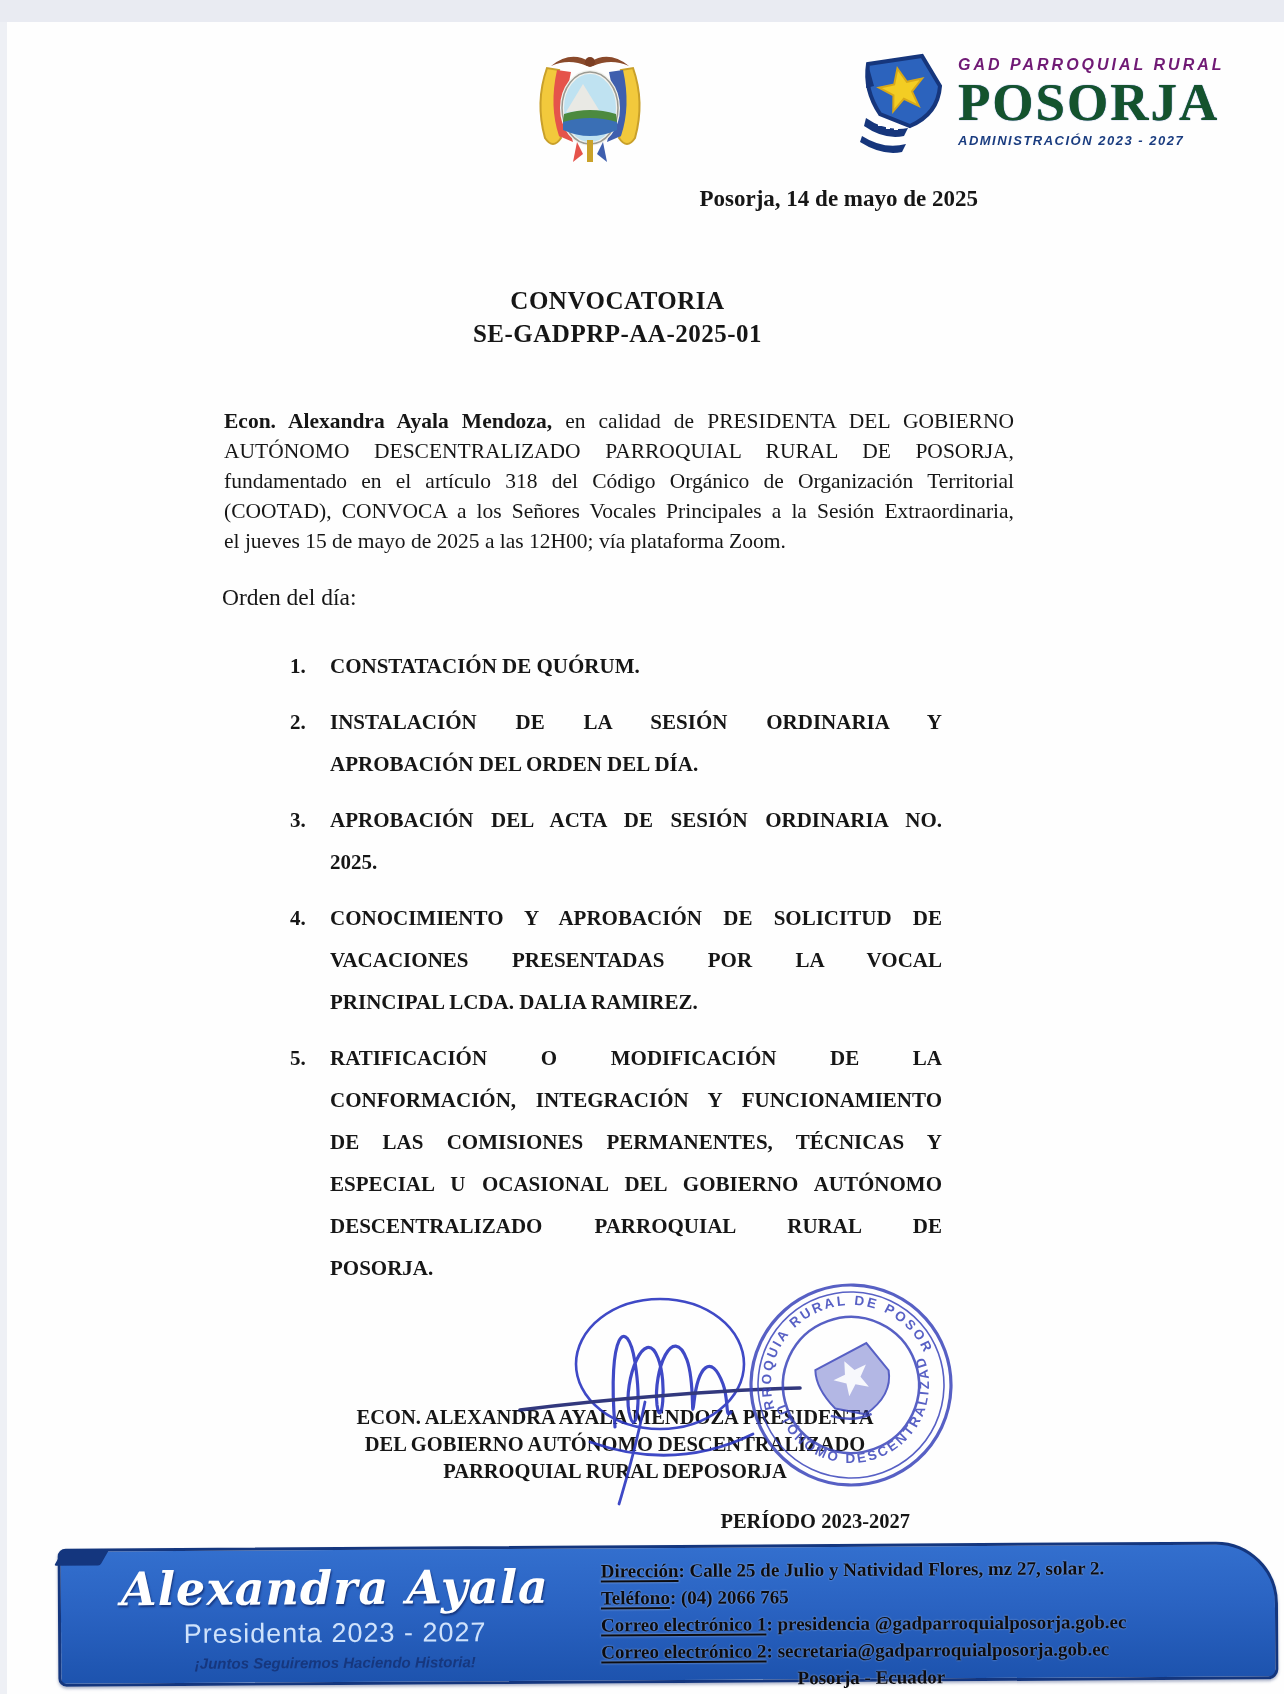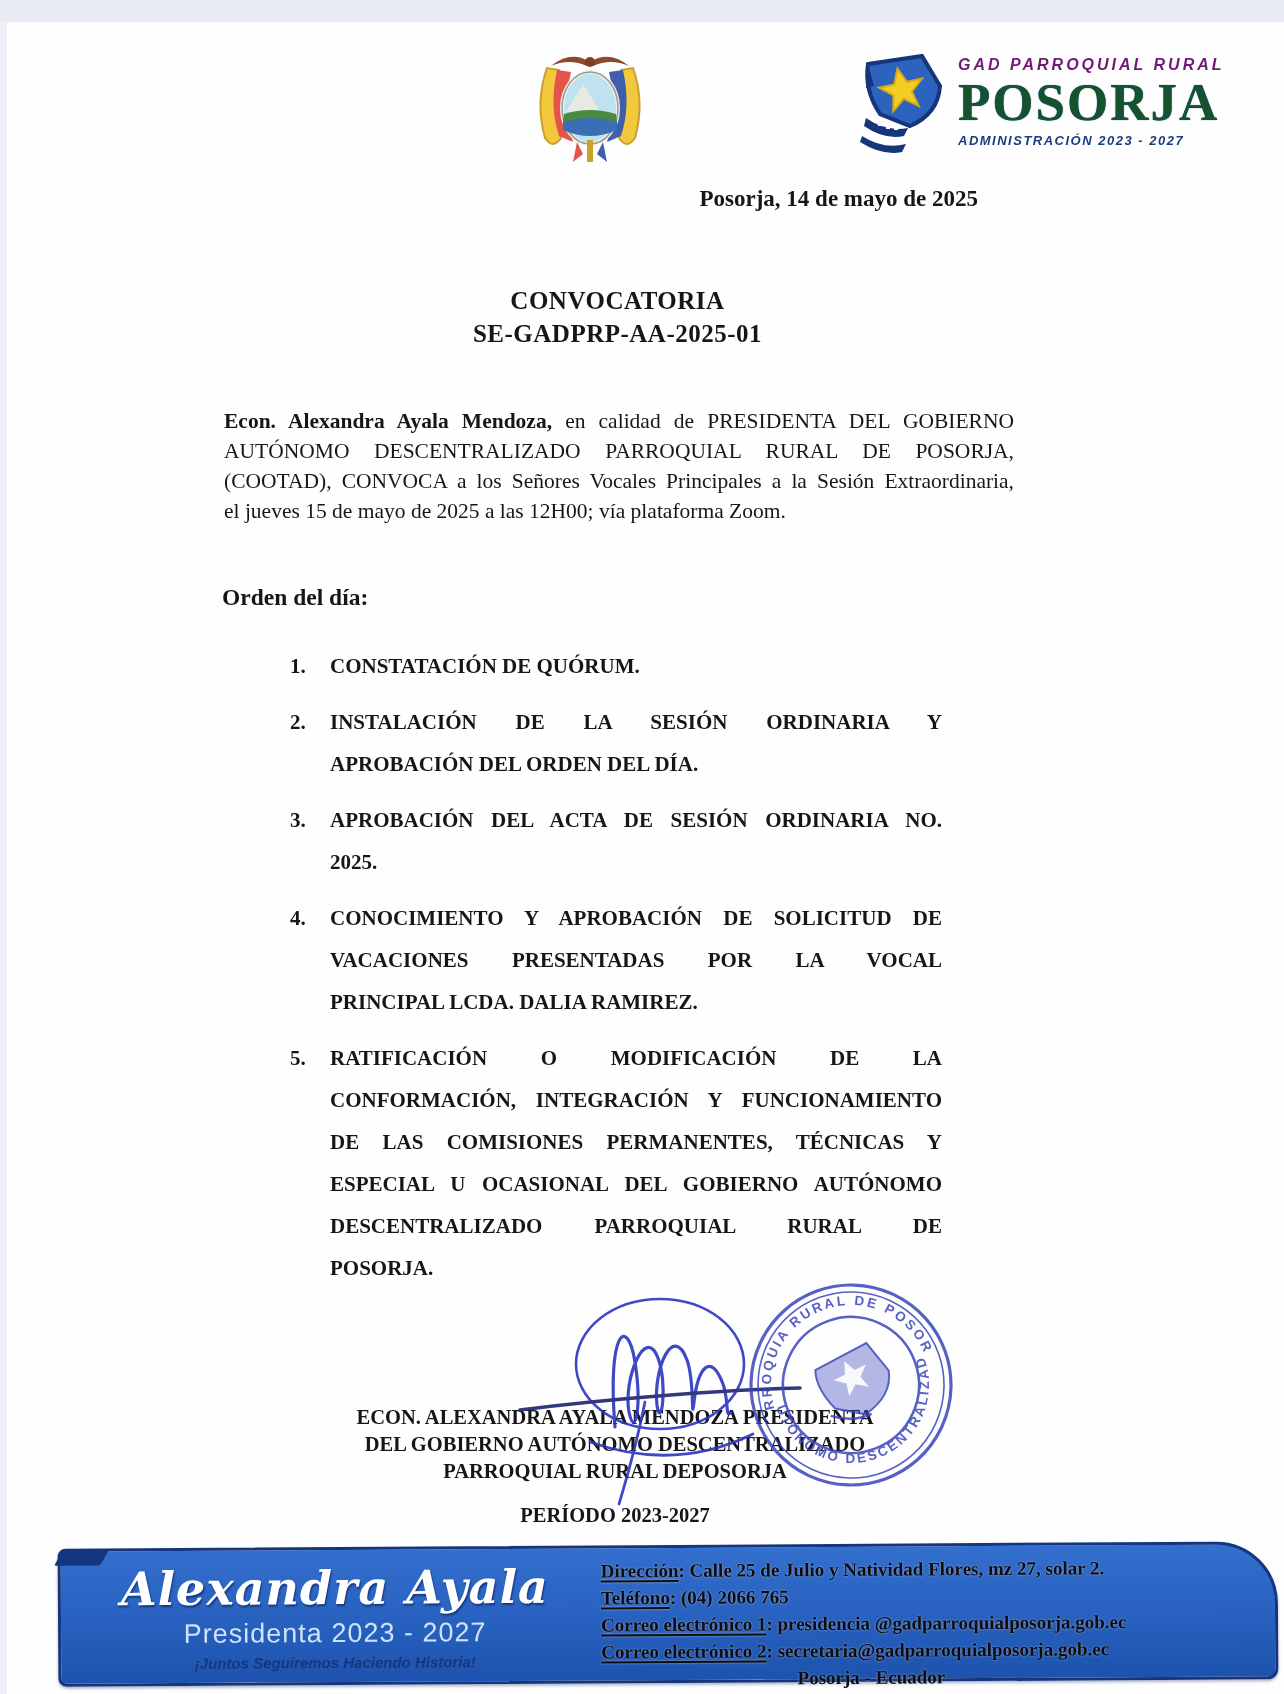--- a/index.html
+++ b/index.html
@@ -27,30 +27,30 @@
 
   .date-line{position:absolute;left:640px;top:186px;width:338px;text-align:right;
     font-size:23px;font-weight:bold;font-weight:600;}
   .title-block{position:absolute;left:230px;top:284px;width:775px;text-align:center;
     font-weight:bold;font-size:25px;line-height:33px;letter-spacing:.5px;}
 
   .intro{position:absolute;left:224px;top:406px;width:790px;font-size:21.5px;line-height:30px;}
   .para-line{white-space:normal;}
   .jl{text-align:justify;text-align-last:justify;}
 
-  .orden-heading{position:absolute;left:222px;top:584px;font-size:23.5px;font-weight:bold;}
+  .orden-heading{position:absolute;left:222px;top:584px;font-size:23.5px;font-weight:normal;}
 
   .agenda{position:absolute;left:290px;top:645px;width:652px;}
   .agenda-item{display:flex;margin-bottom:14px;font-weight:bold;font-size:21px;line-height:42px;}
   .agenda-num{width:40px;flex:0 0 40px;}
   .agenda-text{flex:1;}
 
   .sig-block{position:absolute;left:320px;top:1404px;width:590px;text-align:center;
     font-weight:bold;font-size:20.5px;line-height:27px;}
-  .sig-period{margin-top:17px;}
+  .sig-period{margin-top:23px;text-align:right;}
 
   .signature-svg{position:absolute;left:495px;top:1262px;width:330px;height:245px;pointer-events:none;}
   .stamp-svg{position:absolute;left:744px;top:1278px;width:214px;height:214px;pointer-events:none;opacity:.85;}
 
   
   .banner{position:absolute;left:58px;top:1545px;width:1214px;height:132px;
     border-radius:8px 62px 10px 8px;border:3px solid #14367e;
     background:linear-gradient(180deg,#336fce 0%, #2a63c2 45%, #1d53ae 100%);
     transform:rotate(-.35deg);box-shadow:0 2px 3px rgba(30,50,110,.35);}
   .banner-notch{position:absolute;left:-2px;top:-2px;width:46px;height:16px;background:#14367e;
@@ -114,20 +114,21 @@
 <div class="date-line">Posorja, 14 de mayo de 2025</div>
 
 <div class="title-block">
   <div>CONVOCATORIA</div>
   <div>SE-GADPRP-AA-2025-01</div>
 </div>
 
 <div class="intro" id="intro-lines">
     <div class="para-line jl"><b>Econ. Alexandra Ayala Mendoza,</b> en calidad de PRESIDENTA DEL GOBIERNO</div>
     <div class="para-line jl">AUTÓNOMO DESCENTRALIZADO PARROQUIAL RURAL DE POSORJA,</div>
+    <div class="para-line jl">fundamentado en el artículo 318 del Código Orgánico de Organización Territorial</div>
     <div class="para-line jl">(COOTAD), CONVOCA a los Señores Vocales Principales a la Sesión Extraordinaria,</div>
     <div class="para-line">el jueves 15 de mayo de 2025 a las 12H00; vía plataforma Zoom.</div>
   </div>
 
 <div class="orden-heading">Orden del día:</div>
 
 <div class="agenda" id="agenda-list">
     <div class="agenda-item">
       <div class="agenda-num">1.</div>
       <div class="agenda-text">

